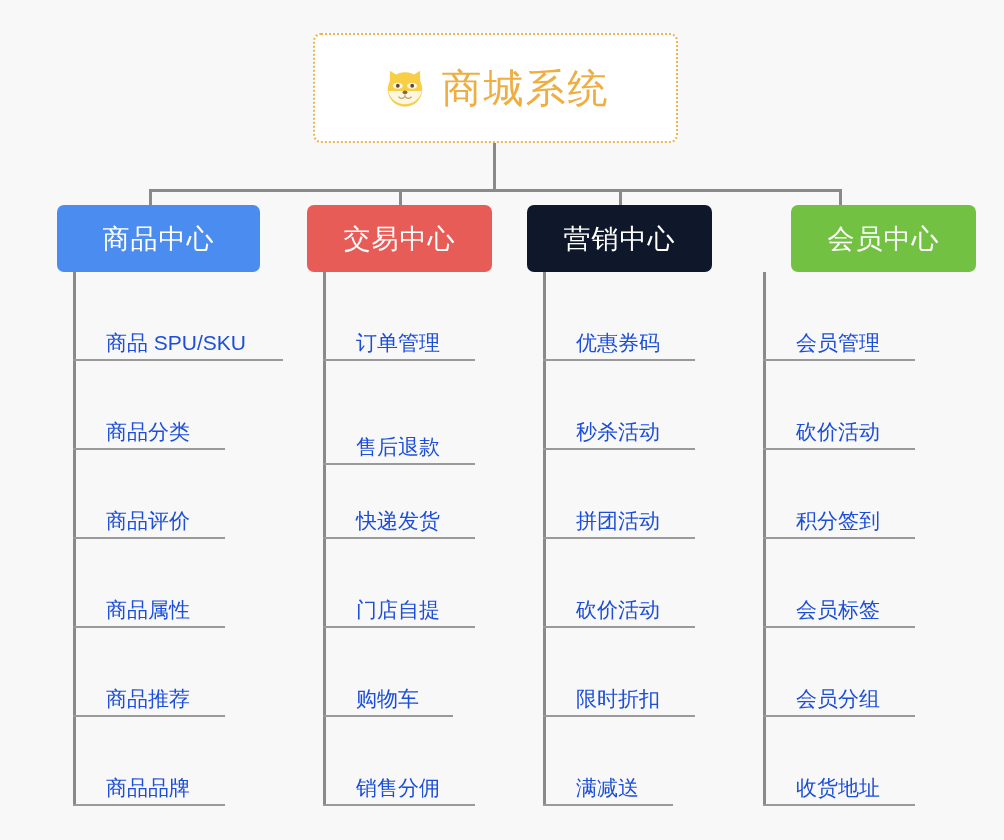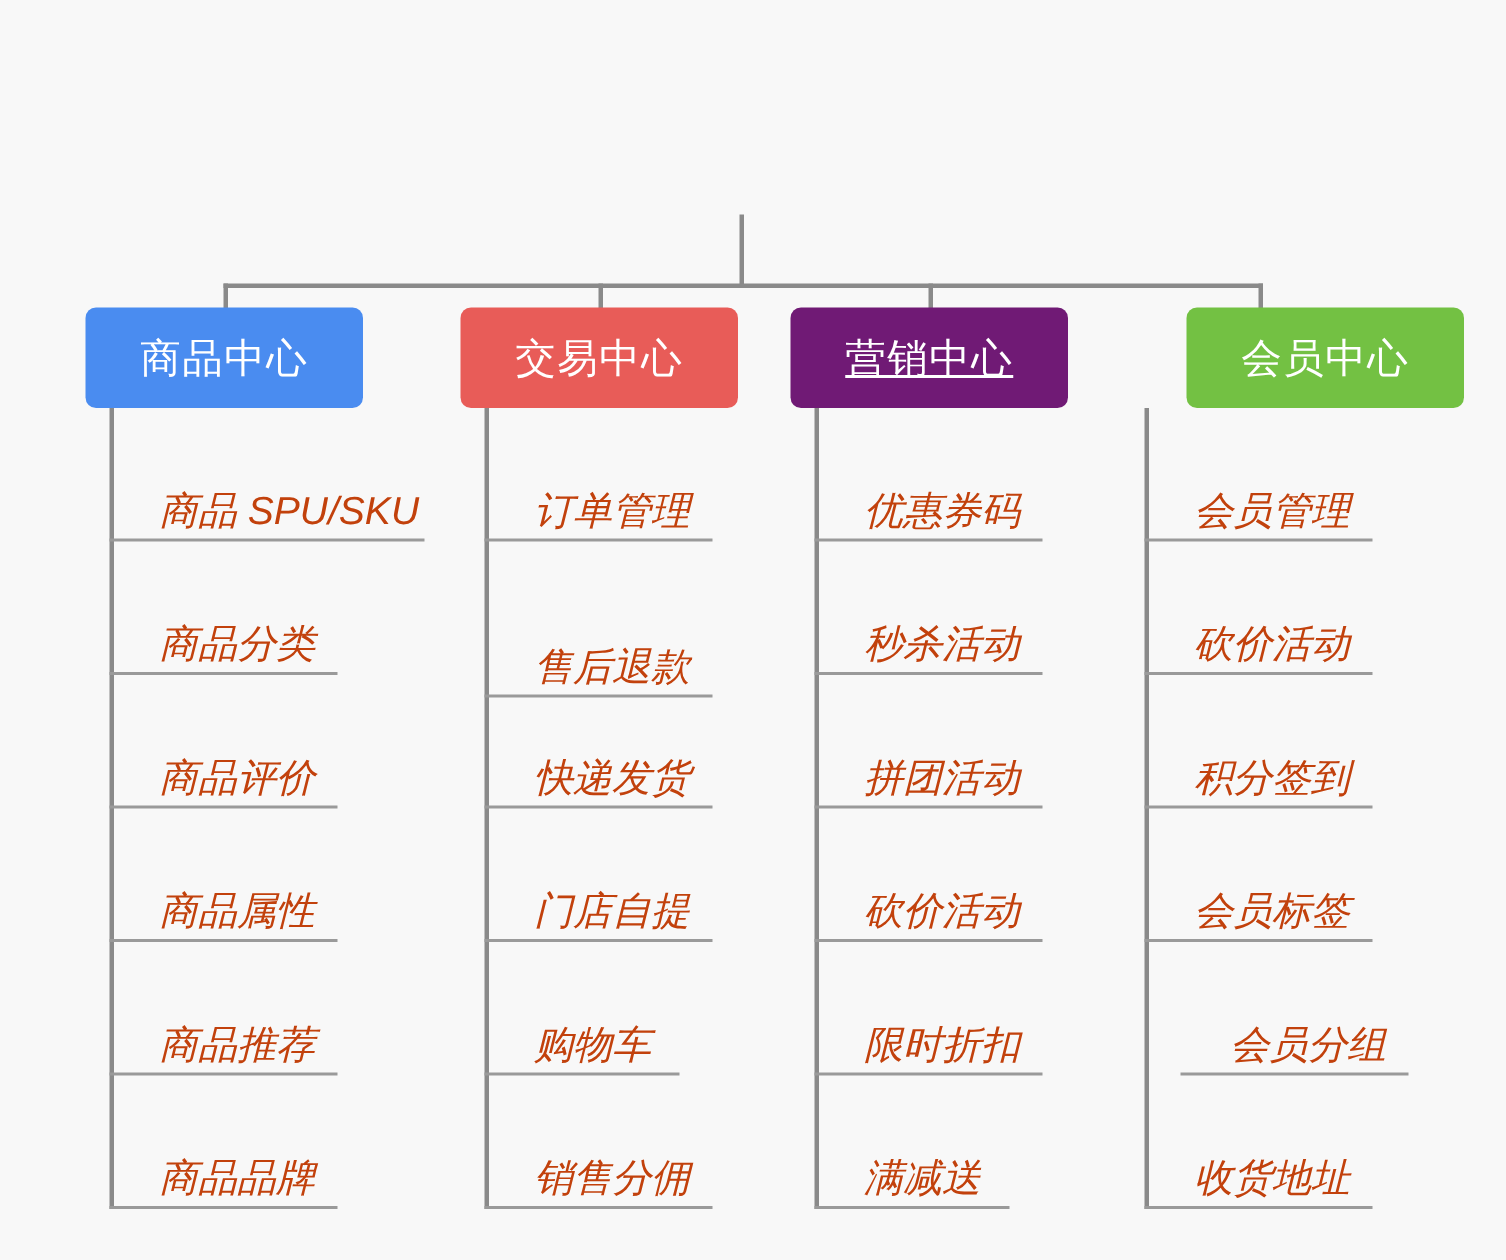--- a/index.html
+++ b/index.html
@@ -102,50 +102,73 @@
   }
   .item {
     position: absolute;
     left: 0;
     height: 89px;
   }
   .item-label {
     position: absolute;
     left: 33px;
     bottom: 8px;
-    font-size: 26px;
-    color: #c2410c;
+    font-size: 21px;
+    color: #1d4ed8;
     white-space: nowrap;
     line-height: 1;
-    font-style: italic;
   }
   .item-rule {
     position: absolute;
     left: 0;
     bottom: 0;
     height: 2px;
     background: #9a9a9a;
   }
 </style>
 </head>
 <body>
 
 <div id="mindmap">
 
+  <div class="root-node">
+    <svg class="root-emoji" viewBox="0 0 64 64">
+
+      <path d="M11 8 L11 28 L24 16 Z" fill="#f7ce46"></path>
+      <path d="M53 8 L53 28 L40 16 Z" fill="#f7ce46"></path>
+
+      <circle cx="32" cy="34" r="24" fill="#f7ce46"></circle>
+
+      <path d="M8.6 36 A24 24 0 0 0 55.4 36 Z" fill="#fdf6e0"></path>
+
+      <ellipse cx="22" cy="29" rx="7" ry="4.2" fill="#fdf6e0"></ellipse>
+      <ellipse cx="42" cy="29" rx="7" ry="4.2" fill="#fdf6e0"></ellipse>
+
+      <ellipse cx="22" cy="29" rx="2.6" ry="2.8" fill="#5a4632"></ellipse>
+      <ellipse cx="42" cy="29" rx="2.6" ry="2.8" fill="#5a4632"></ellipse>
+
+      <ellipse cx="32" cy="38" rx="3.4" ry="2.6" fill="#8a6a3a"></ellipse>
+
+      <path d="M32 41 L32 44" stroke="#b79a6a" stroke-width="1.6" fill="none"></path>
+      <path d="M32 44 q-5 5 -9 0" stroke="#b79a6a" stroke-width="1.6" fill="none"></path>
+      <path d="M32 44 q5 5 9 0" stroke="#b79a6a" stroke-width="1.6" fill="none"></path>
+    </svg>
+    <div class="root-title">商城系统</div>
+  </div>
 
   <div class="conn conn-stem"></div>
   <div class="conn conn-bar"></div>
   <div class="conn conn-drop" style="left:149px"></div>
   <div class="conn conn-drop" style="left:399px"></div>
   <div class="conn conn-drop" style="left:619px"></div>
   <div class="conn conn-drop" style="left:839px"></div>
 
   <div id="columns-host">
       <div class="column" style="left: 57px; width: 185px;">
-        <div class="cat-box" style="background: rgb(74, 140, 240); width: 185px;">商品中心</div>
+        <div class="cat-box" style="background: rgb(74, 140, 240); width: 203px;">商品中心</div>
         <div class="branch" style="height: 534px;"></div>
         <div class="items">
           <div class="item" style="top: 0px; width: 210px;">
             <div class="item-label">商品 SPU/SKU</div>
             <div class="item-rule" style="width: 210px;"></div>
           </div>
           <div class="item" style="top: 89px; width: 160px;">
             <div class="item-label">商品分类</div>
             <div class="item-rule" style="width: 152px;"></div>
           </div>
@@ -191,21 +214,21 @@
             <div class="item-label">购物车</div>
             <div class="item-rule" style="width: 130px;"></div>
           </div>
           <div class="item" style="top: 445px; width: 160px;">
             <div class="item-label">销售分佣</div>
             <div class="item-rule" style="width: 152px;"></div>
           </div>
         </div>
       </div>
       <div class="column" style="left: 527px; width: 185px;">
-        <div class="cat-box" style="background: #701a75; width: 185px; text-decoration: underline;">营销中心</div>
+        <div class="cat-box" style="background: #0f172a; width: 185px;">营销中心</div>
         <div class="branch" style="height: 534px;"></div>
         <div class="items">
           <div class="item" style="top: 0px; width: 160px;">
             <div class="item-label">优惠券码</div>
             <div class="item-rule" style="width: 152px;"></div>
           </div>
           <div class="item" style="top: 89px; width: 160px;">
             <div class="item-label">秒杀活动</div>
             <div class="item-rule" style="width: 152px;"></div>
           </div>
@@ -240,21 +263,21 @@
             <div class="item-rule" style="width: 152px;"></div>
           </div>
           <div class="item" style="top: 178px; width: 160px;">
             <div class="item-label">积分签到</div>
             <div class="item-rule" style="width: 152px;"></div>
           </div>
           <div class="item" style="top: 267px; width: 160px;">
             <div class="item-label">会员标签</div>
             <div class="item-rule" style="width: 152px;"></div>
           </div>
-          <div class="item" style="top: 356px; width: 160px; margin-left: 24px;">
+          <div class="item" style="top: 356px; width: 160px;">
             <div class="item-label">会员分组</div>
             <div class="item-rule" style="width: 152px;"></div>
           </div>
           <div class="item" style="top: 445px; width: 160px;">
             <div class="item-label">收货地址</div>
             <div class="item-rule" style="width: 152px;"></div>
           </div>
         </div>
       </div>
     </div>

